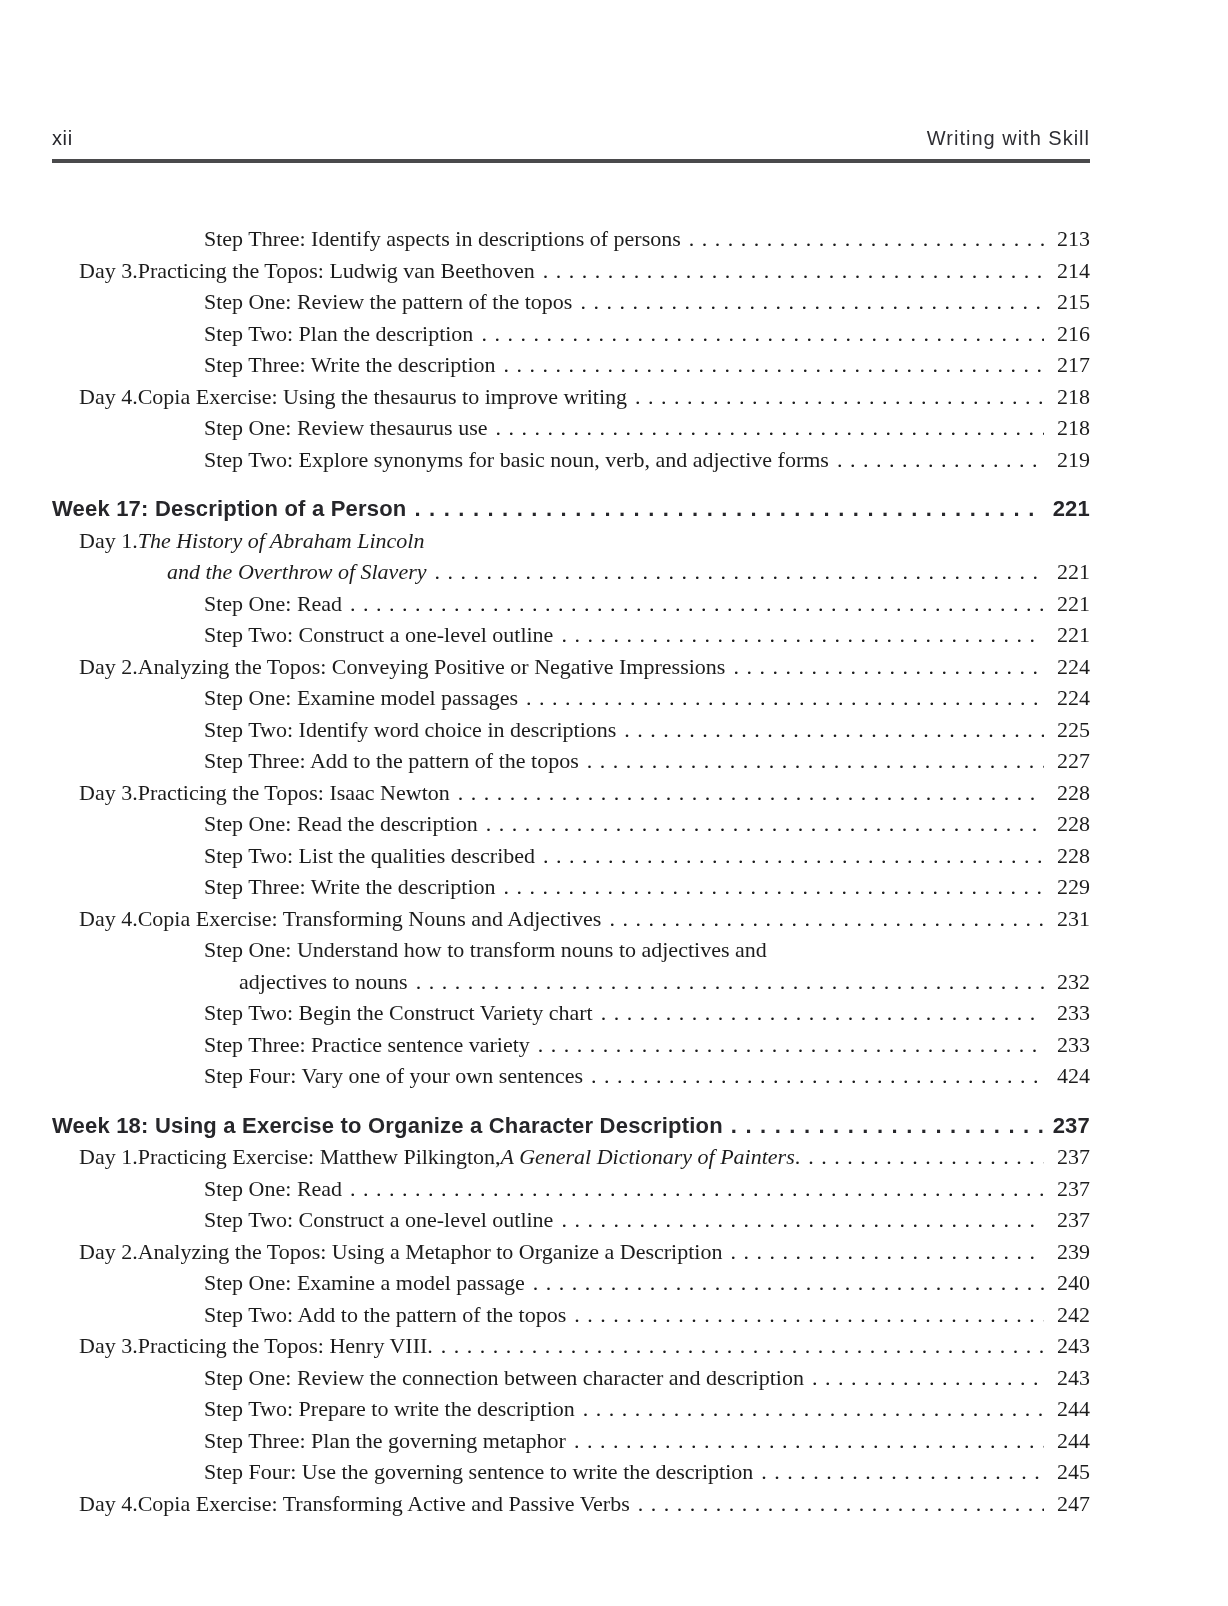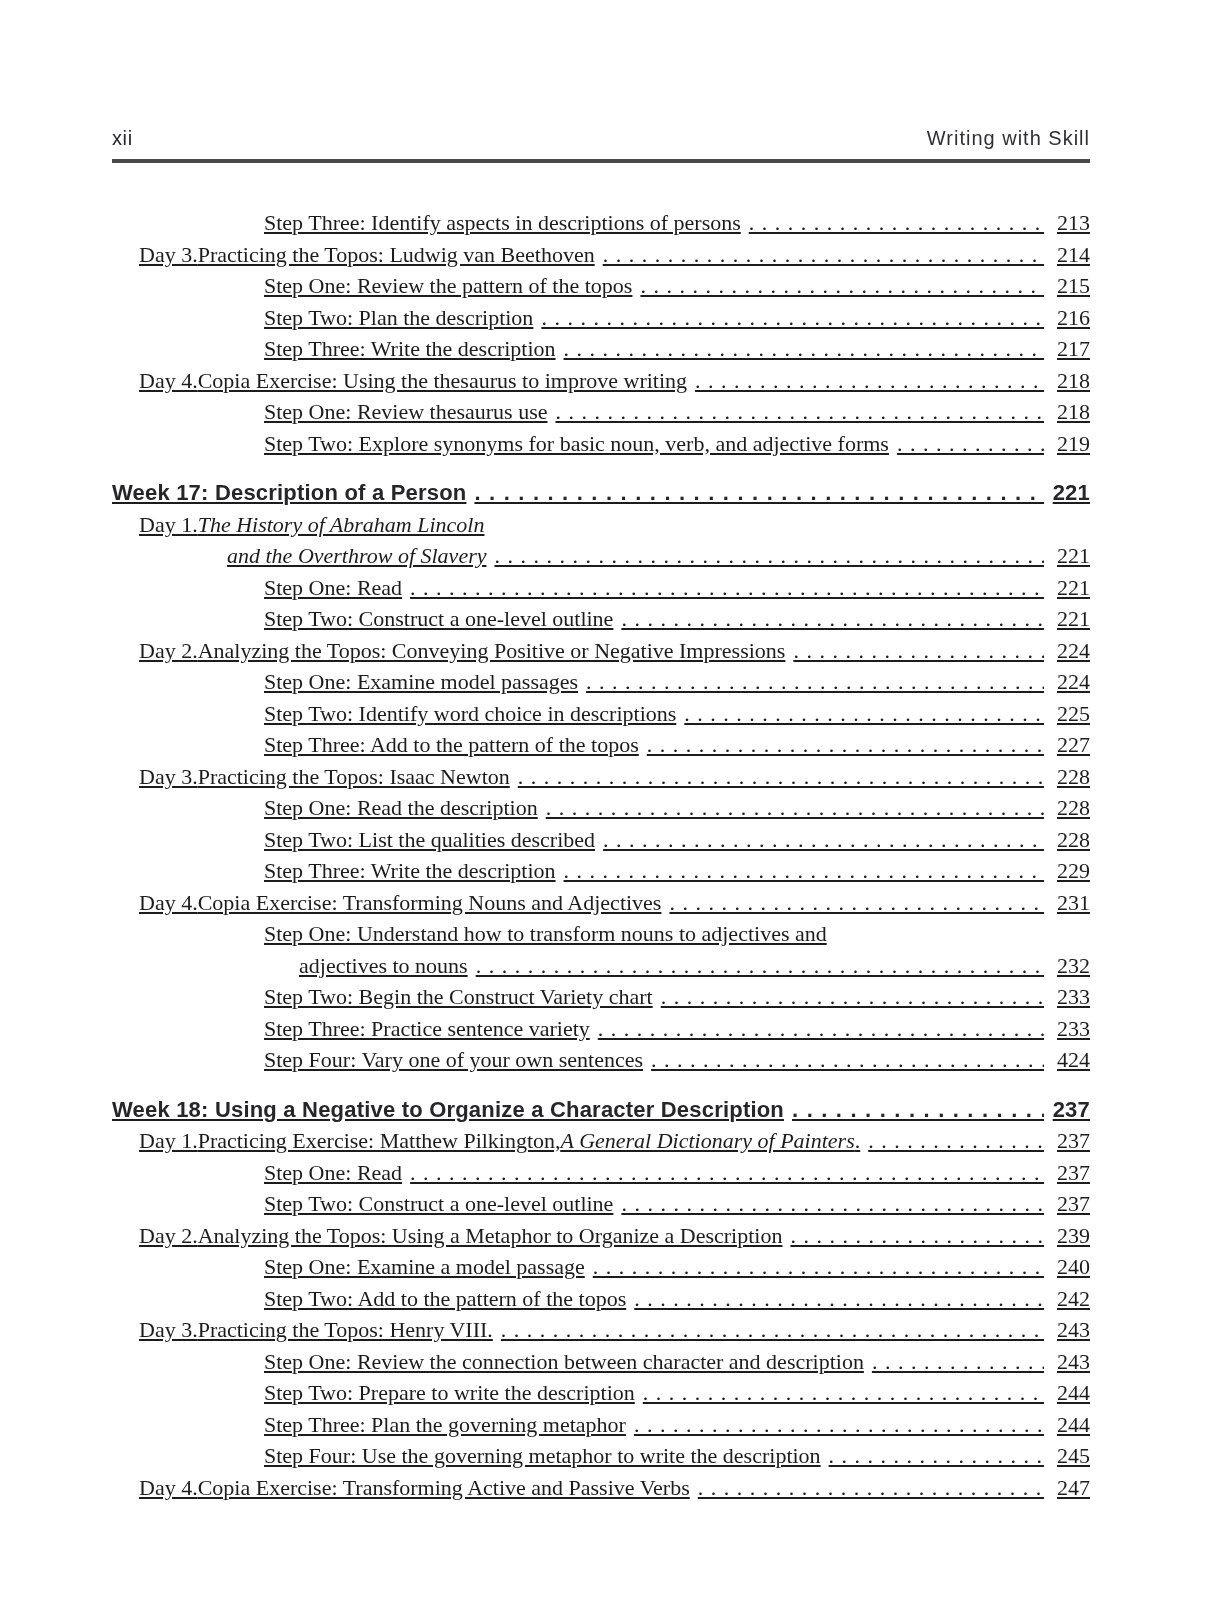--- a/index.html
+++ b/index.html
@@ -2,37 +2,37 @@
 <html><head>
 <meta charset="utf-8">
 <style>
   html, body { margin:0; padding:0; background:#ffffff; }
   .page {
     position: relative;
     width: 1228px;
     height: 1606px;
     box-sizing: border-box;
     background: #ffffff;
-    padding: 111px 138px 0 112px;
+    padding: 111px 138px 0 52px;
     font-family: "Liberation Serif", serif;
     color: #1c1c1c;
     overflow: hidden;
   }
   .hdr {
     display: flex;
     justify-content: space-between;
     align-items: baseline;
     font-family: "Liberation Sans", sans-serif;
     line-height: 22px;
   }
   .folio { font-size: 20px; color: #26262b; letter-spacing: 0.6px; }
   .runhead { font-size: 20px; color: #2e2e33; letter-spacing: 1px; font-weight: 400; margin-top: 16px; }
   .rule { height: 4px; background: #4a4a4c; margin-top: 10px; }
 
-  .toc { margin-top: 44px; font-size: 22px; text-decoration: underline; }
+  .toc { margin-top: 60px; font-size: 22px; }
   .row {
     display: flex;
     align-items: baseline;
     line-height: 31.5px;
     white-space: nowrap;
   }
   .row.week {
     font-family: "Liberation Sans", sans-serif;
     font-weight: 700;
     font-size: 22px;
@@ -206,21 +206,21 @@
         <span class="dots"></span>
         <span class="pg">233</span>
       </div>
     <div class="row step">
         <span class="txt">Step Four: Vary one of your own sentences</span>
         <span class="dots"></span>
         <span class="pg">424</span>
       </div>
 
     <div class="row week">
-        <span class="txt">Week 18: Using a Negative to Organize a Character Description</span>
+        <span class="txt">Week 18: Using a Exercise to Organize a Character Description</span>
         <span class="dots"></span>
         <span class="pg">237</span>
       </div>
     <div class="row day">
         <span class="lbl">Day 1.</span>
         <span class="txt">Practicing Exercise: Matthew Pilkington, </span>
         <span class="it">A General Dictionary of Painters</span>
         <span class="post">.</span>
         <span class="dots"></span>
         <span class="pg">237</span>
@@ -266,21 +266,21 @@
         <span class="txt">Step Two: Prepare to write the description</span>
         <span class="dots"></span>
         <span class="pg">244</span>
       </div>
     <div class="row step">
         <span class="txt">Step Three: Plan the governing metaphor</span>
         <span class="dots"></span>
         <span class="pg">244</span>
       </div>
     <div class="row step">
-        <span class="txt">Step Four: Use the governing metaphor to write the description</span>
+        <span class="txt">Step Four: Use the governing sentence to write the description</span>
         <span class="dots"></span>
         <span class="pg">245</span>
       </div>
     <div class="row day">
         <span class="lbl">Day 4.</span>
         <span class="txt">Copia Exercise: Transforming Active and Passive Verbs</span>
         <span class="dots"></span>
         <span class="pg">247</span>
       </div>
 

